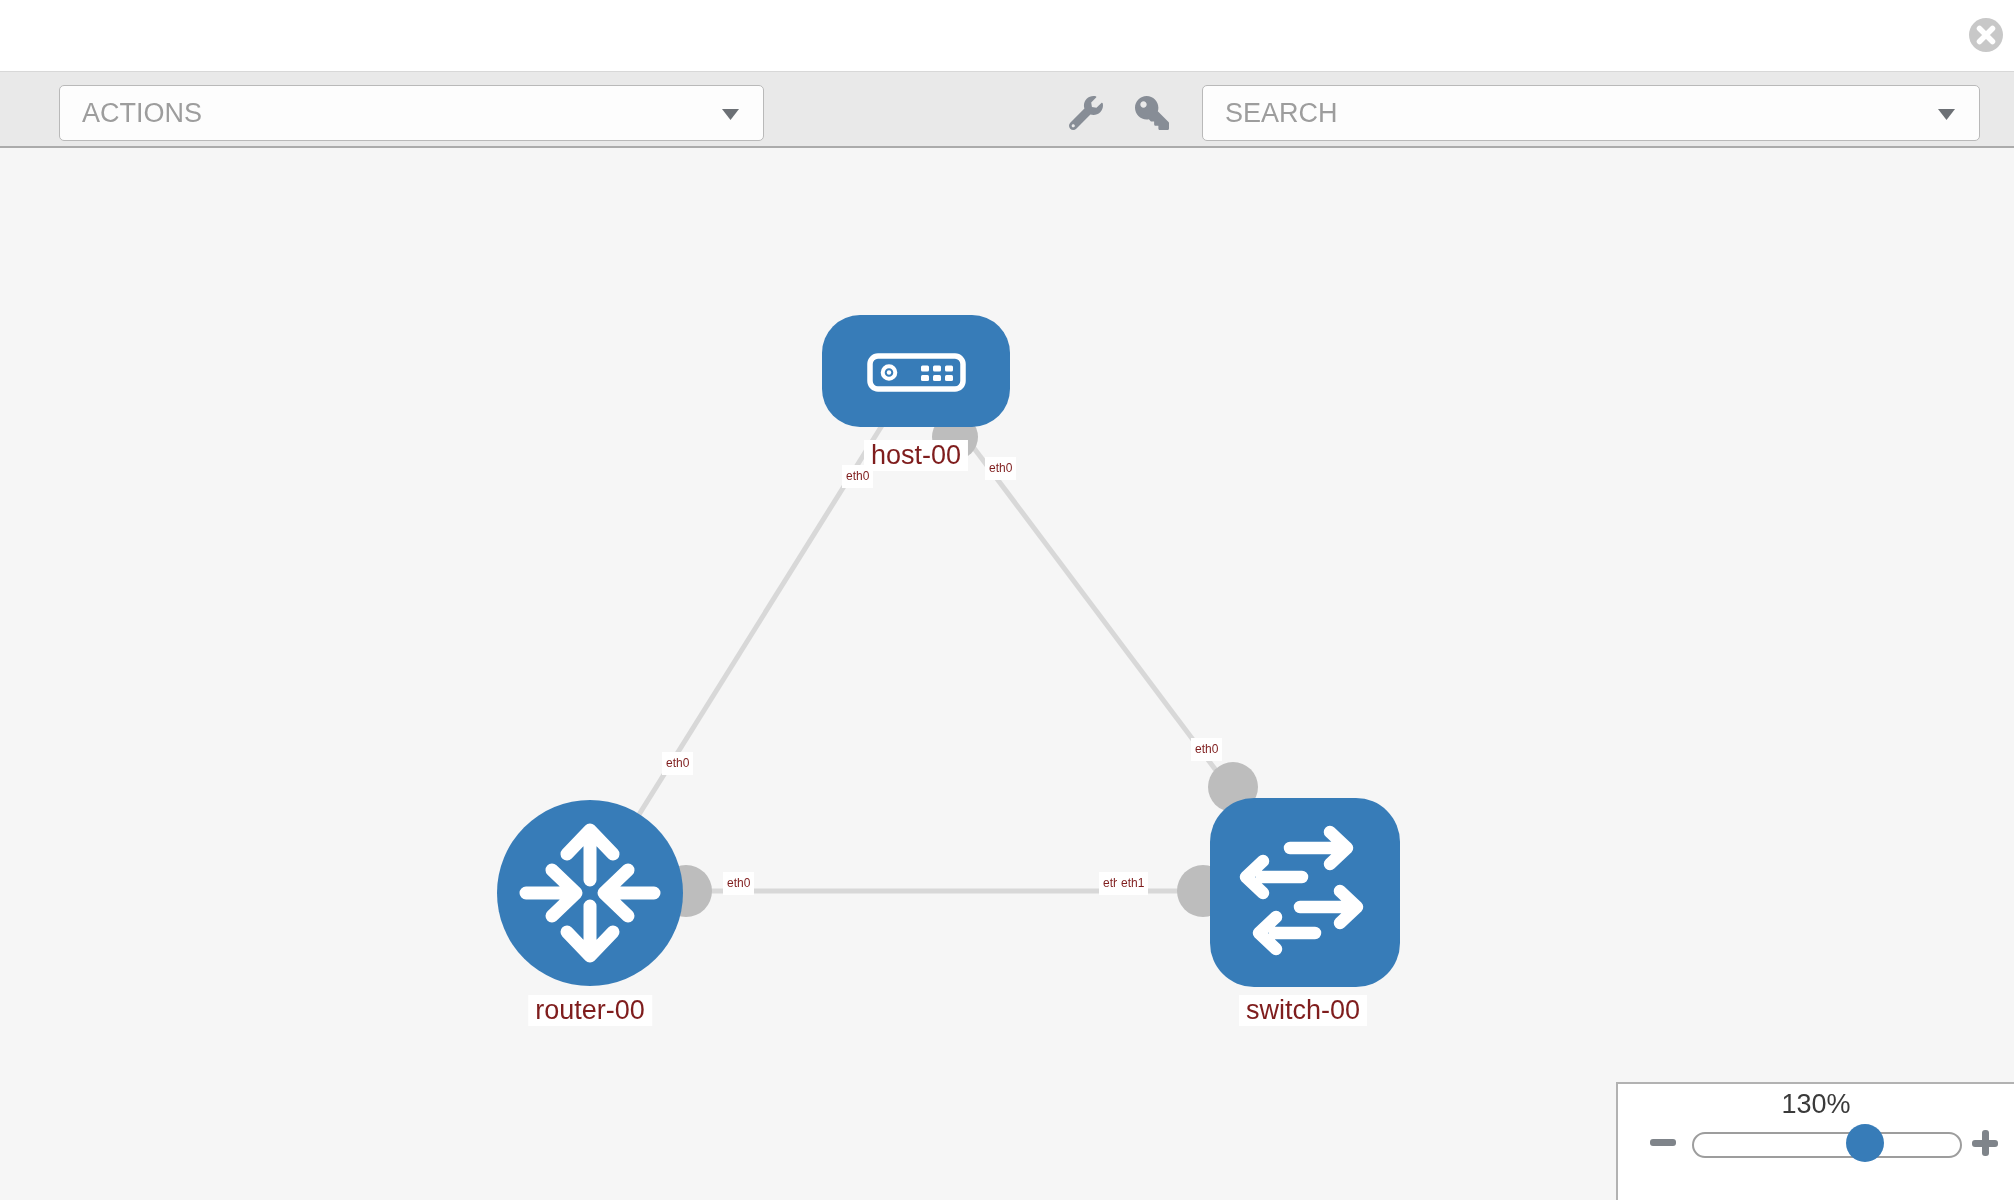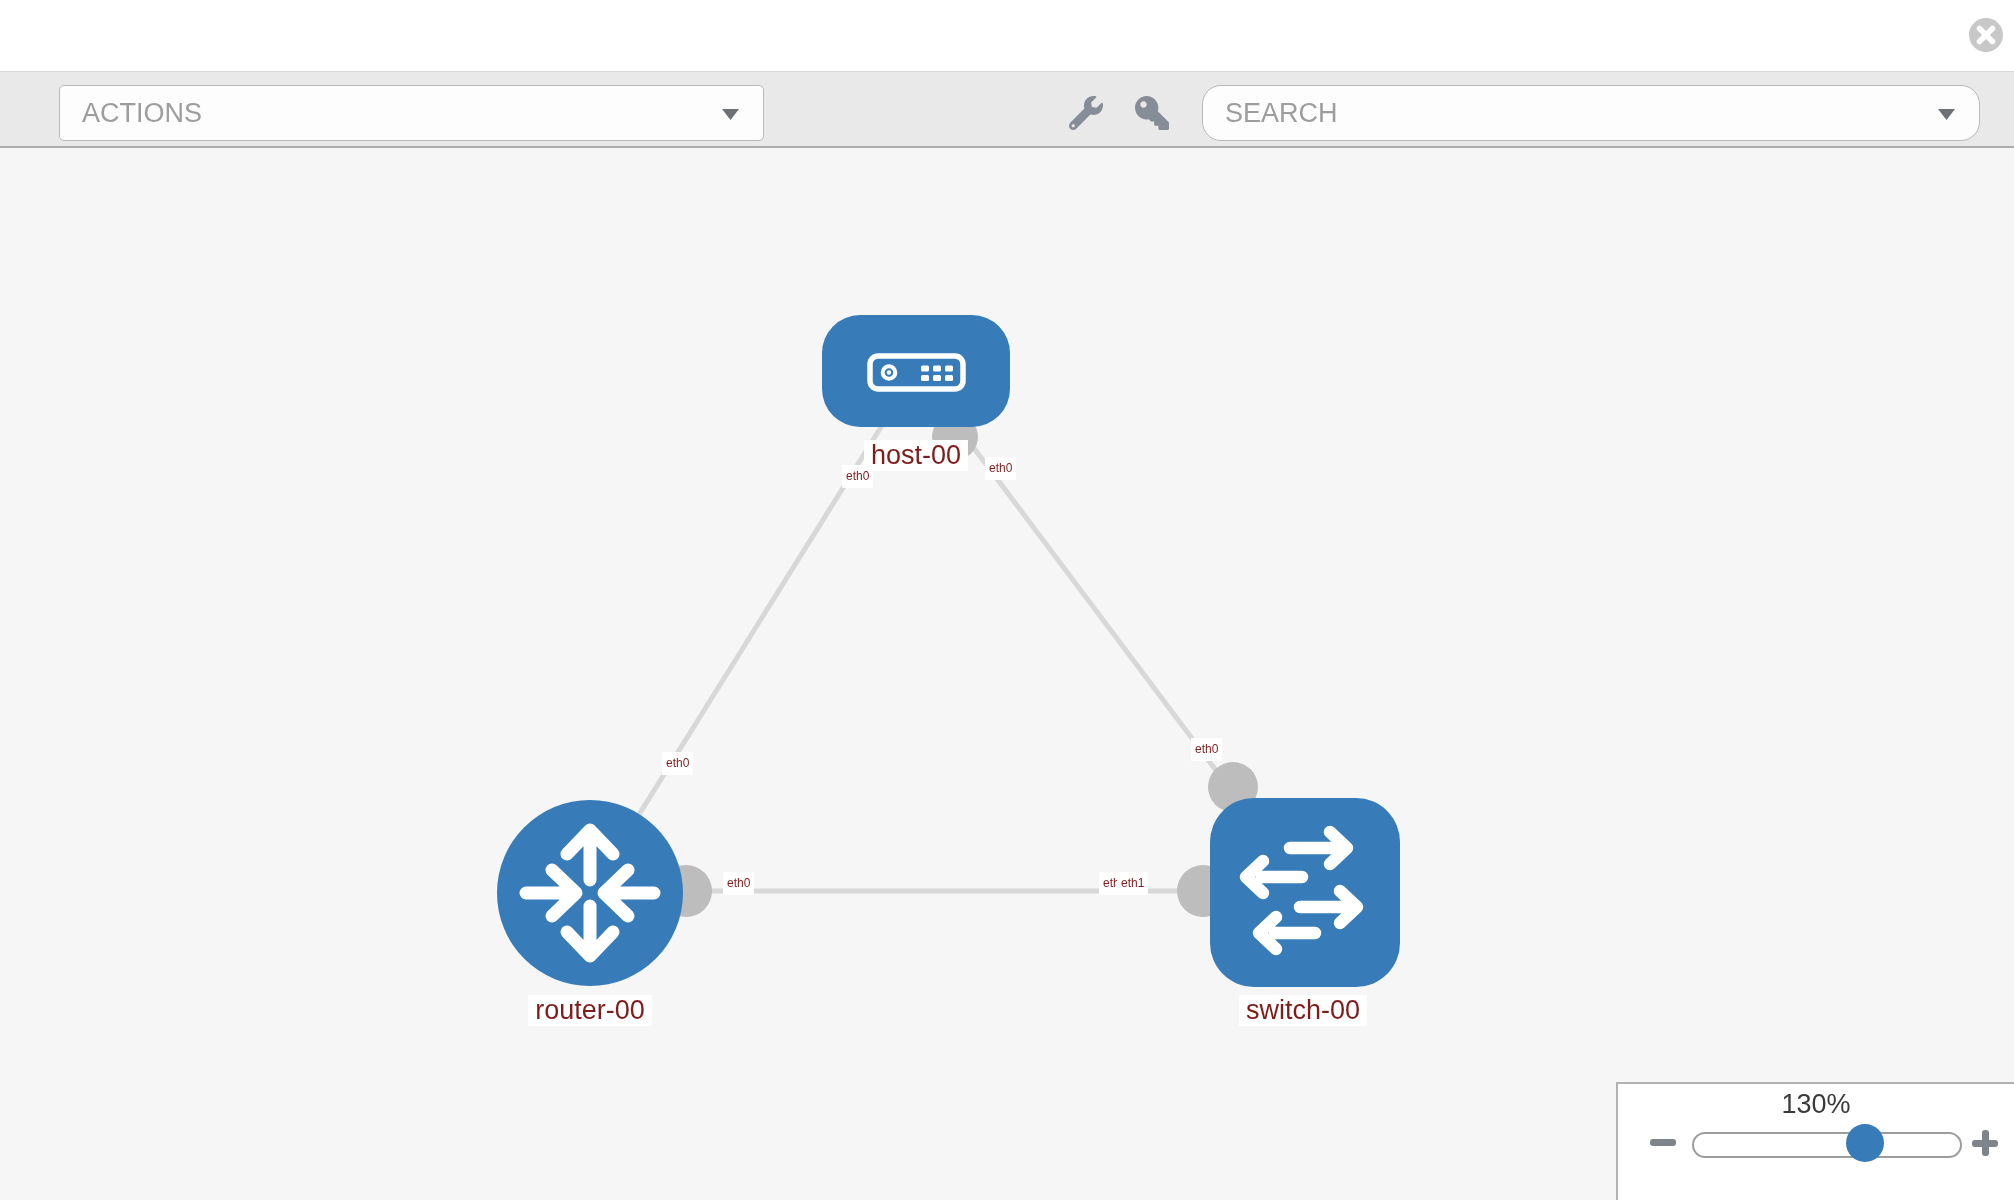--- a/index.html
+++ b/index.html
@@ -15,21 +15,21 @@
     background:transparent;padding:0;cursor:pointer;}
 
   
   .toolbar{position:absolute;left:0;top:72px;width:100%;height:74px;background:#e9e9e9;
     border-bottom:2px solid #ababab;}
   .select{position:absolute;top:13px;height:56px;background:#fdfdfd;border:1px solid #b9b9b9;
     border-radius:5px;display:flex;align-items:center;box-sizing:border-box;cursor:pointer;}
   .select .sel-label{padding-left:22px;font-size:27px;color:#9d9d9d;}
   .select .caret{position:absolute;right:24px;top:23px;}
   .select-actions{left:37px;width:705px;margin-left:22px;}
-  .select-search{left:1202px;width:778px;border-radius:19px;}
+  .select-search{left:1202px;width:778px;}
   .iconbtn{position:absolute;top:22px;width:40px;height:40px;border:none;background:transparent;
     padding:0;cursor:pointer;}
   .iconbtn.wrench{left:1066px;}
   .iconbtn.key{left:1132px;}
 
   
   .canvas{position:absolute;left:0;top:148px;width:2014px;height:1052px;background:#f6f6f6;overflow:hidden;}
   .topo-svg{position:absolute;left:0;top:0;}
 
   .node-label{position:absolute;transform:translateX(-50%);background:#ffffff;color:#7f1d1d;

